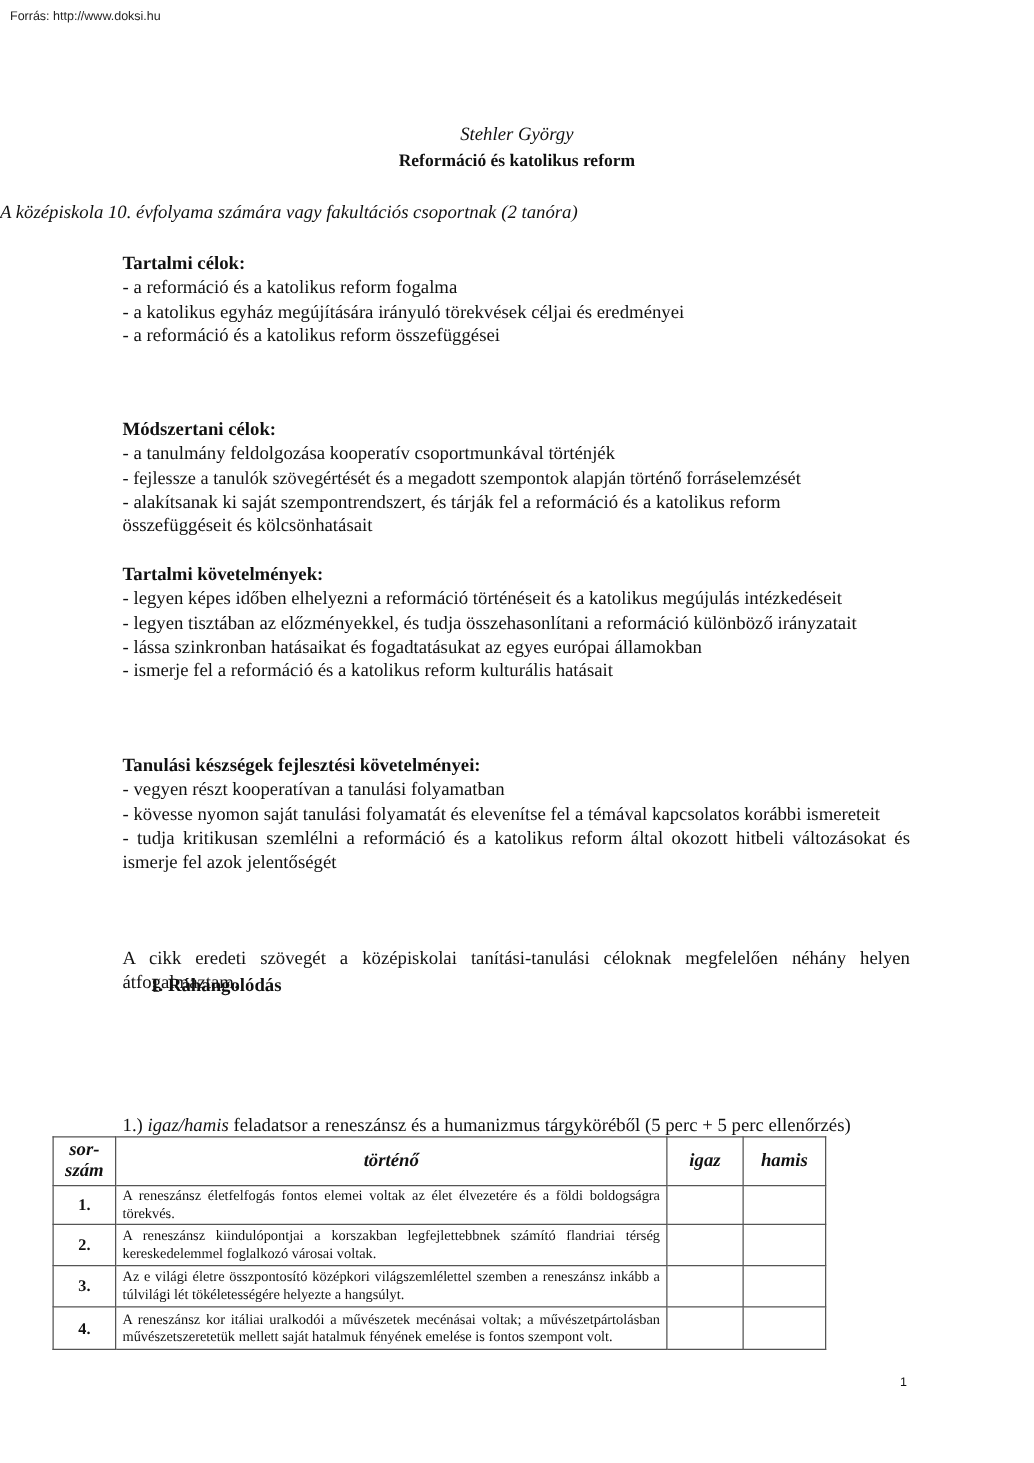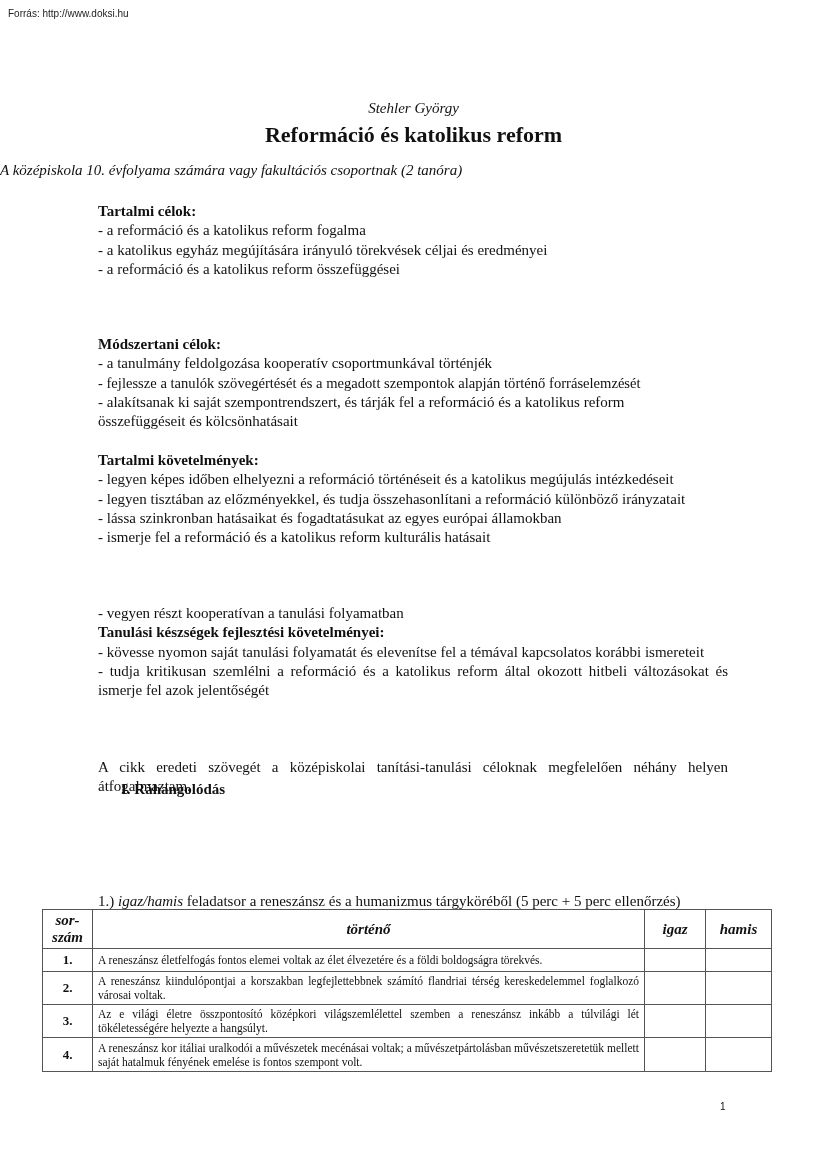--- a/index.html
+++ b/index.html
@@ -3,35 +3,35 @@
 <meta charset="utf-8">
 <style>
   html, body { margin: 0; padding: 0; background: #ffffff; }
   body { width: 827px; height: 1170px; position: relative; overflow: hidden;
          font-family: "Liberation Serif", "DejaVu Serif", serif; color: #111; }
   .source { position: absolute; left: 8px; top: 8px; font-family: "Liberation Sans", "DejaVu Sans", sans-serif;
             font-size: 10px; color: #222; }
   .author { position: absolute; left: 0; width: 827px; top: 100px; text-align: center;
             font-style: italic; font-size: 15px; }
   .title { position: absolute; left: 0; width: 827px; top: 122px; text-align: center;
-           font-weight: bold; font-size: 22px; }
+           font-weight: bold; font-size: 14px; }
   .subtitle { position: absolute; left: 0; width: 827px; top: 162px; text-align: left;
               font-style: italic; font-size: 15px; }
   .content { position: absolute; left: 98px; width: 630px; font-size: 15px; line-height: 19.3px; }
   .section-heading { font-weight: bold; }
   .justify { text-align: justify; text-align-last: left; }
   .line { display: block; }
   .sec1 { top: 202px; }
   .sec2 { top: 335px; }
   .sec3 { top: 451px; }
   .sec4 { top: 604px; }
   .note { top: 758px; }
   .partheading { top: 780px; margin-left: 23px; }
   .task { top: 892px; }
-  table.tf { position: absolute; left: 42px; top: 909px; width: 730px; border-collapse: collapse;
+  table.tf { position: absolute; left: 42px; top: 909px; width: 619px; border-collapse: collapse;
              font-size: 11.5px; line-height: 14px; }
   table.tf td, table.tf th { border: 1px solid #555; padding: 1px 5px; vertical-align: middle; }
   table.tf th { font-style: italic; font-weight: bold; font-size: 15px; line-height: 17px; height: 36px; }
   table.tf td.num { text-align: center; font-weight: bold; font-size: 13px; width: 38px; }
   table.tf td.stmt { text-align: justify; text-align-last: left; }
   .col-num { width: 50px; } .col-igaz { width: 61px; } .col-hamis { width: 66px; }
   .pagenum { position: absolute; left: 720px; top: 1101px; font-family: "Liberation Sans", "DejaVu Sans", sans-serif;
              font-size: 10px; }
 </style>
 </head>
@@ -59,22 +59,22 @@
 
 <div class="content sec3">
   <span class="line section-heading">Tartalmi követelmények:</span>
   <span class="line justify">- legyen képes időben elhelyezni a reformáció történéseit és a katolikus megújulás intézkedéseit</span>
   <span class="line justify">- legyen tisztában az előzményekkel, és tudja összehasonlítani a reformáció különböző irányzatait</span>
   <span class="line">- lássa szinkronban hatásaikat és fogadtatásukat az egyes európai államokban</span>
   <span class="line">- ismerje fel a reformáció és a katolikus reform kulturális hatásait</span>
 </div>
 
 <div class="content sec4">
+  <span class="line section-heading">Tanulási készségek fejlesztési követelményei:</span>
   <span class="line">- vegyen részt kooperatívan a tanulási folyamatban</span>
-  <span class="line section-heading">Tanulási készségek fejlesztési követelményei:</span>
   <span class="line justify">- kövesse nyomon saját tanulási folyamatát és elevenítse fel a témával kapcsolatos korábbi ismereteit</span>
   <span class="line justify">- tudja kritikusan szemlélni a reformáció és a katolikus reform által okozott hitbeli változásokat és ismerje fel azok jelentőségét</span>
 </div>
 
 <div class="content note justify">A cikk eredeti szövegét a középiskolai tanítási-tanulási céloknak megfelelően néhány helyen átfogalmaztam.</div>
 
 <div class="content partheading section-heading">I. Ráhangolódás</div>
 
 <div class="content task justify">
   <span>1.)</span>

